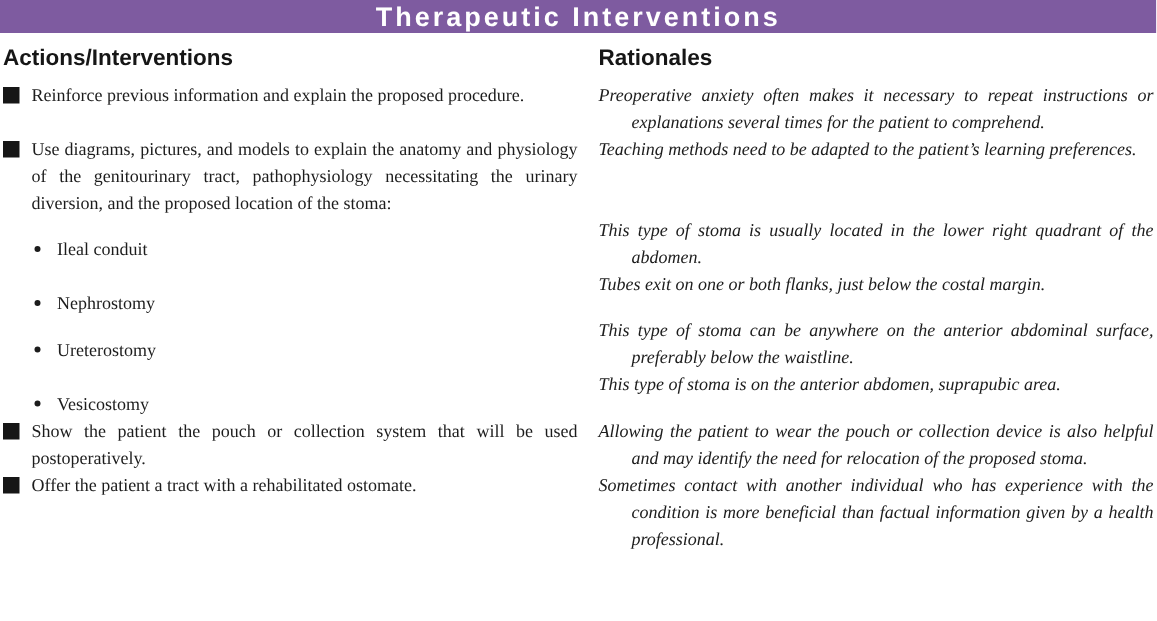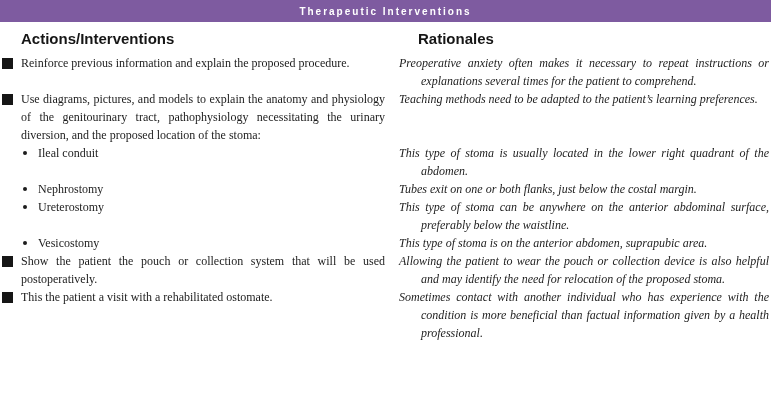--- a/index.html
+++ b/index.html
@@ -16,33 +16,33 @@
     height: 22px;
     width: 100%;
     background: #7E5BA0;
     display: flex;
     align-items: center;
     justify-content: center;
   }
   .banner-title {
     font-family: "Liberation Sans", sans-serif;
     font-weight: bold;
-    font-size: 10px;
+    font-size: 18px;
     letter-spacing: 2px;
     color: #ffffff;
     white-space: nowrap;
   }
   .content { padding: 0 2px; }
   .grid-2 {
     display: grid;
     grid-template-columns: 383px 370px;
     column-gap: 14px;
     align-items: start;
   }
-  .col-headers { margin-top: 8px; margin-left: 19px; }
+  .col-headers { margin-top: 8px; }
   .col-header {
     font-family: "Liberation Sans", sans-serif;
     font-weight: bold;
     font-size: 15px;
     color: #161616;
     line-height: 17px;
   }
   .tbody {
     margin-top: 7px;
     font-size: 12px;
@@ -54,21 +54,21 @@
     text-align: justify;
   }
   .sq {
     position: absolute;
     left: 0;
     top: 3.5px;
     width: 11px;
     height: 11px;
     background: #161616;
   }
-  .action.sub { padding-left: 36px; }
+  .action.sub { padding-left: 36px; margin-top: 13px; }
   .dot {
     position: absolute;
     left: 21px;
     top: 7px;
     width: 4px;
     height: 4px;
     border-radius: 50%;
     background: #1c1c1c;
   }
   .rationale {
@@ -148,20 +148,20 @@
         <div class="action main">
           <span class="sq"></span>
           <span>Show the patient the pouch or collection system that will be used postoperatively.</span>
         </div>
         <div class="rationale">Allowing the patient to wear the pouch or collection device is also helpful and may identify the need for relocation of the proposed stoma.</div>
       </div>
 
       <div class="grid-2 row">
         <div class="action main">
           <span class="sq"></span>
-          <span>This the patient a visit with a rehabilitated ostomate.</span>
+          <span>Offer the patient a tract with a rehabilitated ostomate.</span>
         </div>
         <div class="rationale">Sometimes contact with another individual who has experience with the condition is more beneficial than factual information given by a health professional.</div>
       </div>
 
     </div>
   </div>
 </div>
 
 </body></html>

